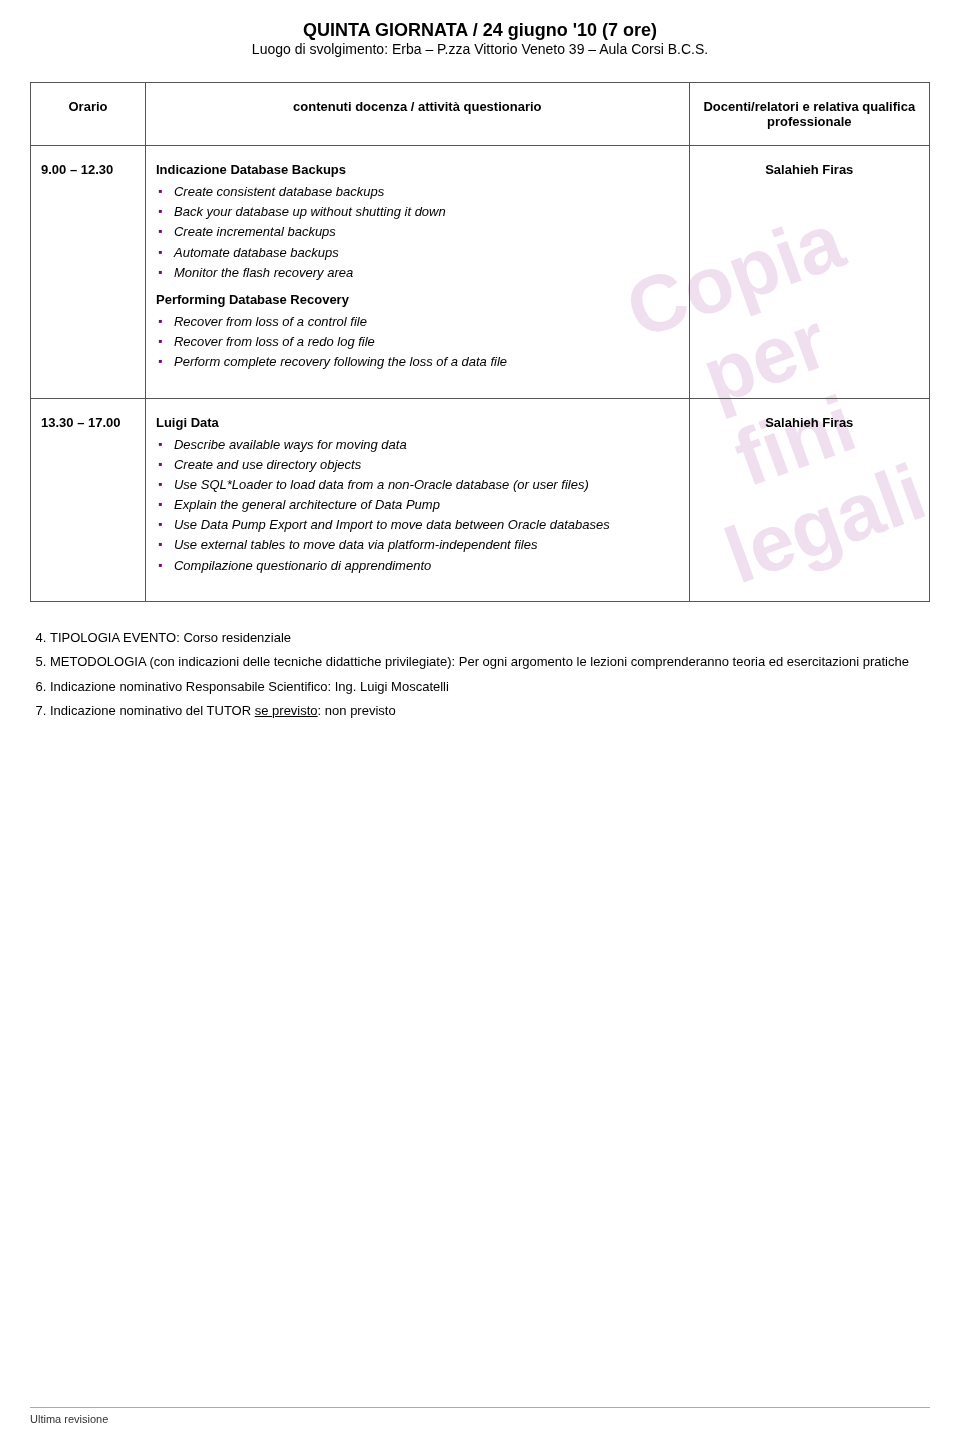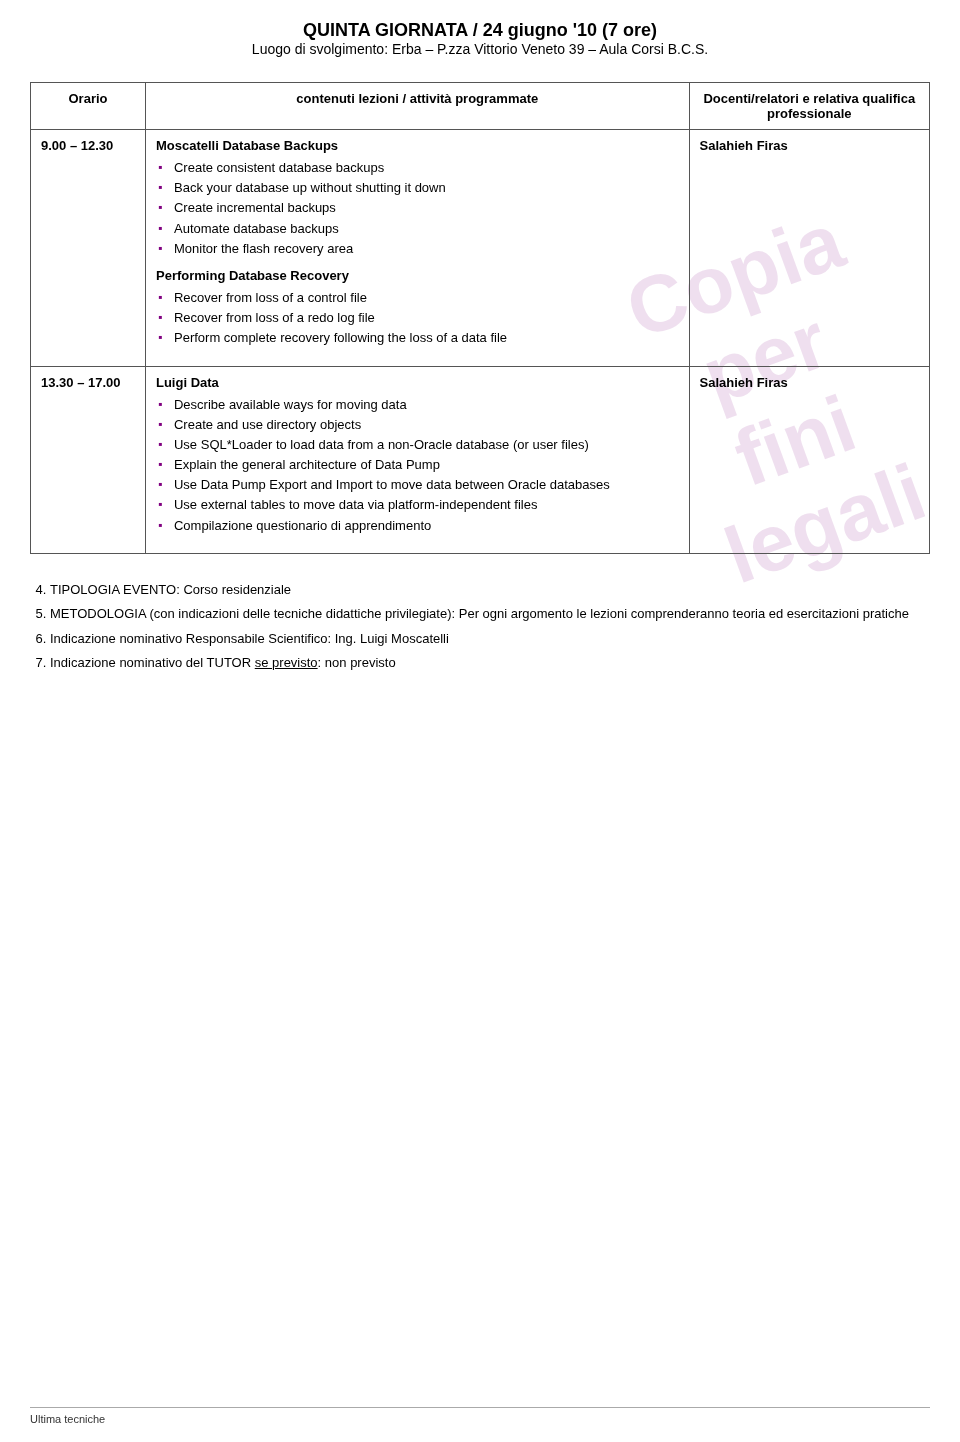--- a/index.html
+++ b/index.html
@@ -75,21 +75,21 @@
     .main-table {
       width: 100%;
       border-collapse: collapse;
       border: 1px solid #555;
       margin-bottom: 20px;
     }
 
     .main-table th,
     .main-table td {
       border: 1px solid #555;
-      padding: 8px 10px;
+      padding: 16px 10px;
       vertical-align: top;
     }
 
     .main-table thead th {
       font-weight: bold;
       text-align: center;
       font-size: 13px;
     }
 
     .col-orario {
@@ -99,41 +99,42 @@
       text-align: left;
     }
 
     .col-contenuti {
       width: 520px;
     }
 
     .col-docenti {
       width: 230px;
       vertical-align: middle;
-      text-align: left;
+      text-align: center;
       font-weight: bold;
     }
 
     .section-title {
       font-weight: bold;
       margin-bottom: 6px;
       font-size: 13px;
     }
 
     .bullet-list {
       list-style: none;
       padding: 0;
       margin: 0 0 10px 0;
     }
 
     .bullet-list li {
       padding-left: 18px;
       position: relative;
       margin-bottom: 2px;
       line-height: 1.4;
+      font-style: italic;
     }
 
     .bullet-list li::before {
       content: '▪';
       position: absolute;
       left: 2px;
       color: #800080;
       font-size: 12px;
     }
 
@@ -187,30 +188,30 @@
 
     <div class="header">
       <div class="header-title">QUINTA GIORNATA / 24 giugno '10 (7 ore)</div>
       <div class="header-subtitle">Luogo di svolgimento: Erba – P.zza Vittorio Veneto 39 – Aula Corsi B.C.S.</div>
     </div>
 
     <table class="main-table">
       <thead>
         <tr>
           <th class="col-orario">Orario</th>
-          <th class="col-contenuti">contenuti lezioni / attività programmate</th>
+          <th class="col-contenuti">contenuti docenza / attività questionario</th>
           <th class="col-docenti">Docenti/relatori e relativa qualifica professionale</th>
         </tr>
       </thead>
       <tbody>
 
         <tr>
           <td class="col-orario">9.00 – 12.30</td>
           <td class="col-contenuti">
-            <div class="section-title">Moscatelli Database Backups</div>
+            <div class="section-title">Indicazione Database Backups</div>
             <ul class="bullet-list">
               <li>Create consistent database backups</li>
               <li>Back your database up without shutting it down</li>
               <li>Create incremental backups</li>
               <li>Automate database backups</li>
               <li>Monitor the flash recovery area</li>
             </ul>
             <div class="section-title">Performing Database Recovery</div>
             <ul class="bullet-list">
               <li>Recover from loss of a control file</li>
@@ -252,16 +253,16 @@
           <span>Indicazione nominativo Responsabile Scientifico: Ing. Luigi Moscatelli</span>
         </li>
         <li>
           <span>Indicazione nominativo del TUTOR </span><span class="underline">se previsto</span><span>: non previsto</span>
         </li>
       </ol>
     </div>
   </div>
 
   <div class="bottom-footer">
-    <div class="footer-line">Ultima tecniche</div>
+    <div class="footer-line">Ultima revisione</div>
   </div>
 
 </div>
 
 </body></html>

